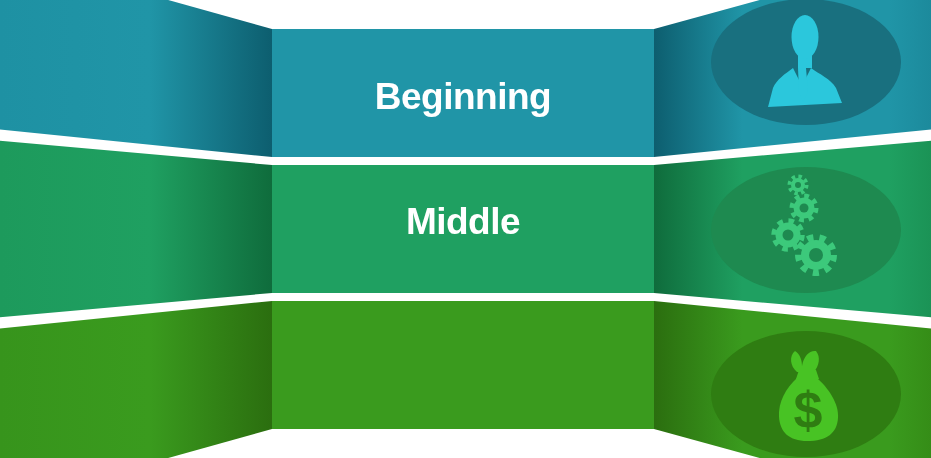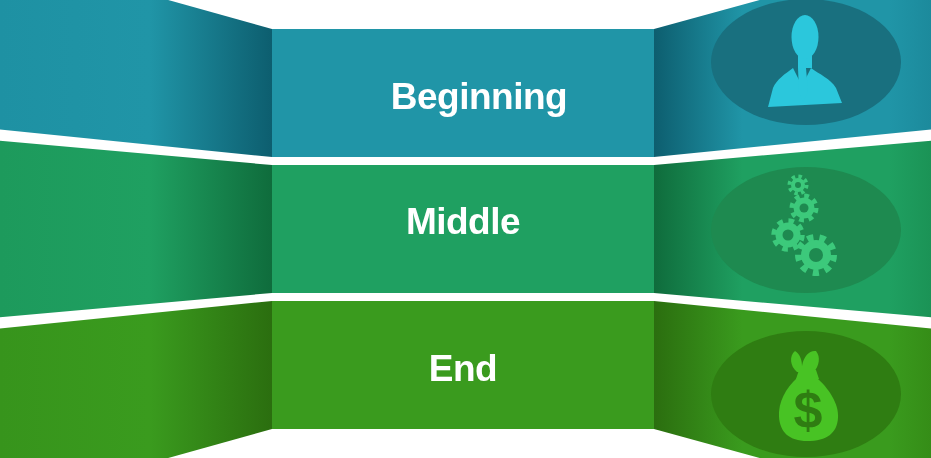--- a/index.html
+++ b/index.html
@@ -31,21 +31,21 @@
     display: flex;
     align-items: center;
     justify-content: center;
     color: #ffffff;
     font-size: 37px;
     font-weight: 700;
     letter-spacing: -0.5px;
     pointer-events: none;
     white-space: nowrap;
   }
-  .label-beginning { top: 33px; padding-left: 16px; }
+  .label-beginning { top: 33px; }
   .label-middle    { top: 158px; }
   .label-end       { top: 305px; }
 </style>
 </head>
 <body>
 
 <div class="stage">
 
   <svg width="931" height="458" viewBox="0 0 931 458">
     <defs>
@@ -151,14 +151,13 @@
                  C 780 432 789 441 807 441
                  C 827 441 837 433 838 418
                  C 839 403 828 388 817 378 Z" fill="#48C324"></path>
         <text x="808" y="428" text-anchor="middle" font-size="52" font-weight="700" font-family="Liberation Sans, sans-serif" fill="#2F7D12">$</text>
       </g>
     </g>
   </svg>
 
   <div class="band-label label-beginning">Beginning</div>
   <div class="band-label label-middle">Middle</div>
-  <div class="band-label label-end">End</div>
 </div>
 
 </body></html>

